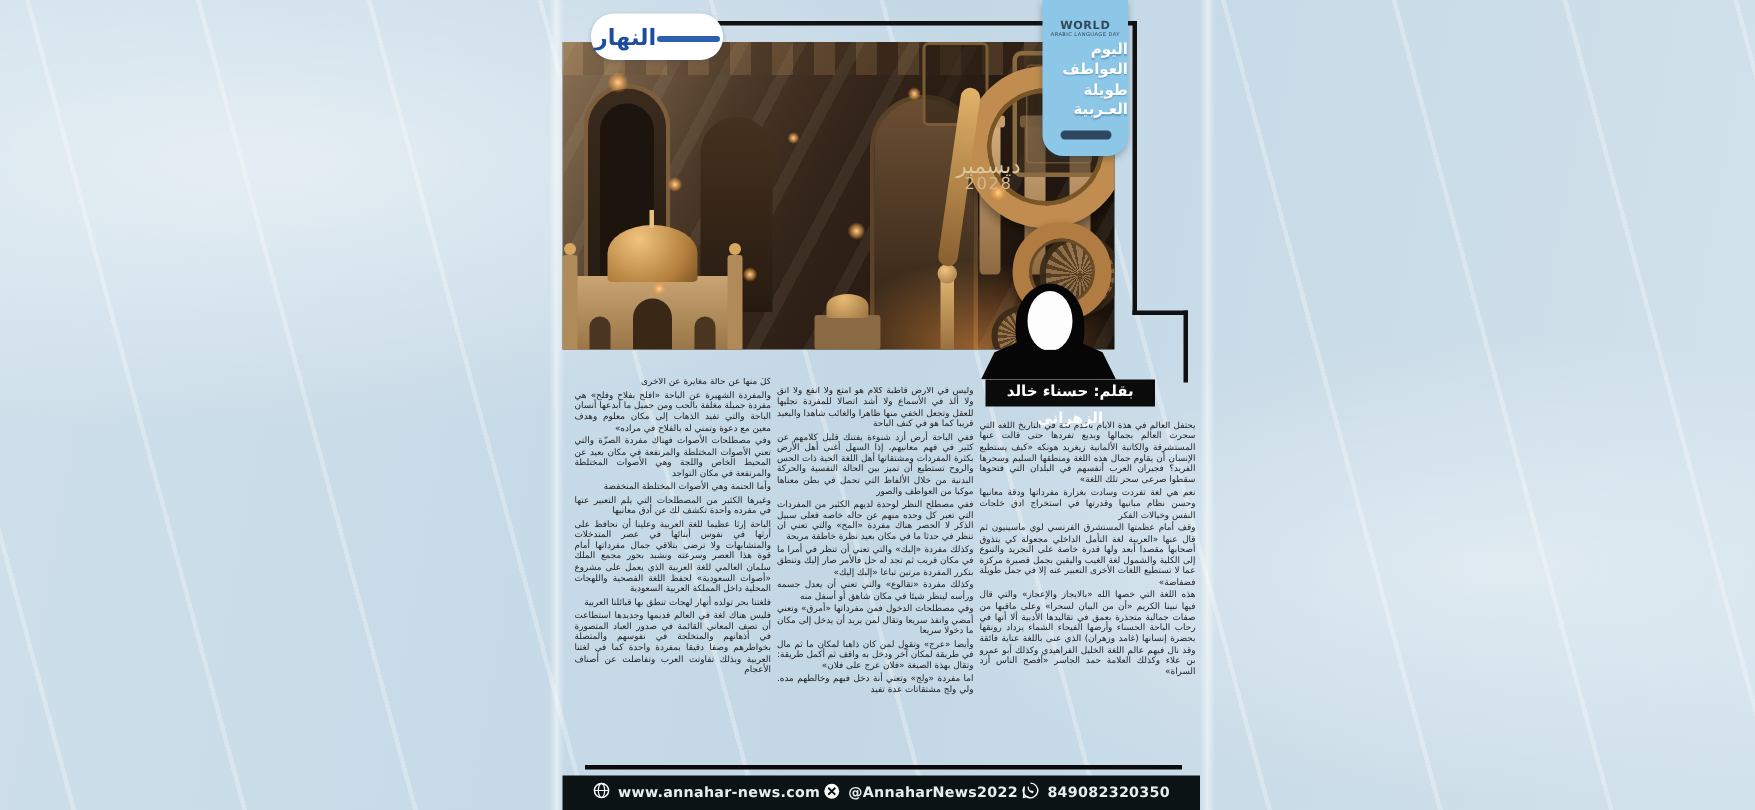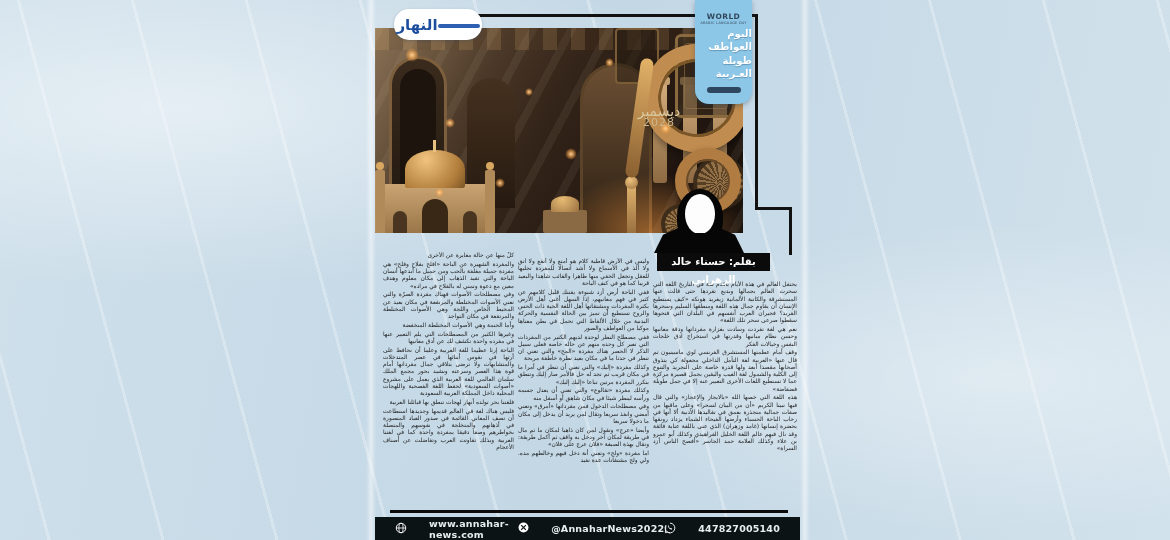--- a/index.html
+++ b/index.html
@@ -88,21 +88,21 @@
   
   .col { direction:rtl; overflow:hidden; color:#1c1c1c; font-size:5.9px; line-height:7.25px; text-align:justify; text-align-last:right; }
   .col p { margin:0 0 1.5px 0; }
   .col1 { left:653px; top:281px; width:144px; height:229px; }
   .col2 { left:518px; top:258px; width:131px; height:252px; }
   .col3 { left:383px; top:252px; width:131px; height:258px; }
   
   .botline { left:390px; top:510px; width:398px; height:3px; background:#0b0b0b; }
   .botbar { left:375px; top:517px; width:425px; height:23px; background:#0c1315; display:flex; align-items:center;
             justify-content:space-between; padding:0 20px; z-index:5; }
-  .bitem { display:flex; align-items:center; gap:22px; color:#e8eef0; font-size:9.5px; font-weight:bold; letter-spacing:.2px; }
+  .bitem { display:flex; align-items:center; gap:5px; color:#e8eef0; font-size:9.5px; font-weight:bold; letter-spacing:.2px; }
   .page-edge { top:0; width:10px; height:540px; background:linear-gradient(90deg, transparent, rgba(255,255,255,.5), transparent); }
 </style>
 </head>
 <body>
 
 <div class="canvas">
 
   <div class="abs topline"></div>
   <div class="abs vline1"></div>
   <div class="abs hstub"></div>
@@ -229,20 +229,20 @@
       </span>
       <span>@AnnaharNews2022</span>
     </div>
     <div class="bitem">
       <span>
         <svg width="12" height="12" viewBox="0 0 16 16">
             <path d="M8 1.5 a6.5 6.5 0 1 1 -5.5 3 L1.8 14.2 L5 13.4 A6.5 6.5 0 0 0 8 14.5" fill="none" stroke="#fff" stroke-width="1.2"></path>
             <path d="M5.6 4.8 c-.6 1.8 1.2 4.8 4.4 5.6 l.9-1.5 -1.7-.9 c-.4.4-1.2.2-1.9-.5 -.7-.7-.9-1.5-.5-1.9 l-.9-1.7 z" fill="#fff"></path>
           </svg>
       </span>
-      <span>447827005140</span>
+      <span>849082320350</span>
     </div>
   </div>
 
   <div class="abs page-edge" style="left:366px;"></div>
   <div class="abs page-edge" style="left:800px;"></div>
 
 </div>
 
 </body></html>

